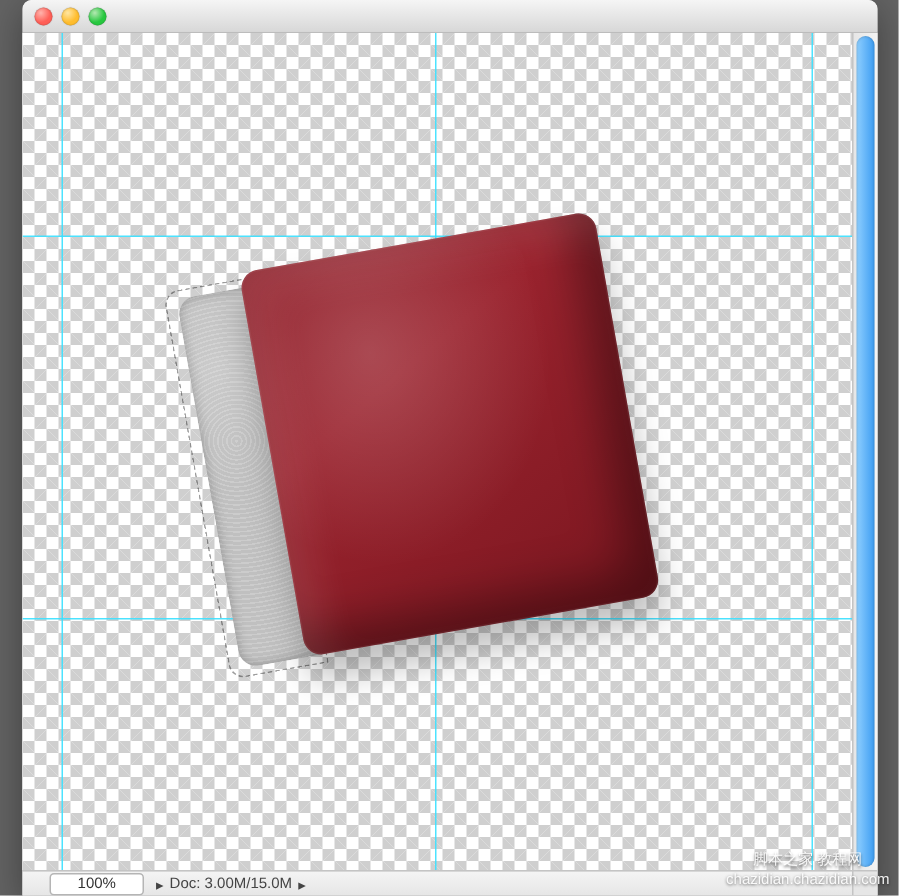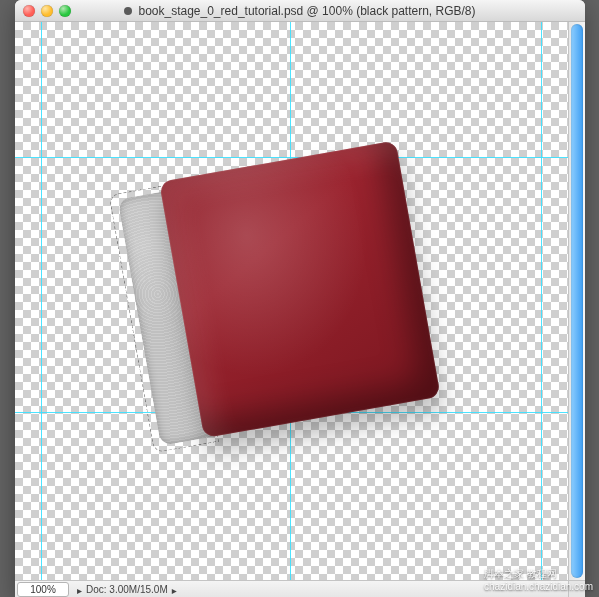--- a/index.html
+++ b/index.html
@@ -155,23 +155,23 @@
       align-items: center;
     }
     .corner {
       position: absolute;
       right: 0; bottom: 0; width: 17px; height: 17px;
       background: #e6e6e6;
       border-top: 1px solid #c4c4c4;
       border-left: 1px solid #c4c4c4;
     }
     .zoom-box {
-      width: 52px;
+      width: 63px;
       height: 15px;
-      margin-left: 2px;
+      margin-left: 18px;
       background: #fff;
       border: 1px solid #b5b5b5;
       border-radius: 3px;
       display: flex; align-items: center; justify-content: center;
       font-size: 10px;
       color: #333;
     }
     .doc-info {
       margin-left: 8px;
       font-size: 10px;
@@ -184,38 +184,34 @@
       display: inline-block;
       transform: translateY(1px);
     }
     .watermark {
       position: absolute;
       right: 6px;
       bottom: 4px;
       font-size: 10px;
       color: rgba(255,255,255,.92);
       text-shadow: 0 1px 2px rgba(0,0,0,.6);
-      text-align: left;
+      text-align: center;
       line-height: 1.25;
       pointer-events: none;
     }
   </style>
 </head>
 <body>
 
 <div class="window">
   <div class="titlebar">
     <div class="traffic">
       <div class="dot close"></div>
       <div class="dot min"></div>
       <div class="dot zoom"></div>
-    </div>
-    <div class="title">
-      <span class="mod-dot"></span>
-      <span>book_stage_0_red_tutorial.psd @ 100% (black pattern, RGB/8)</span>
     </div>
   </div>
 
   <div class="canvas-wrap">
     <div class="canvas">
       <div class="transparency"></div>
 
       <div class="guide v" style="left:26px"></div>
       <div class="guide v" style="left:275px"></div>
       <div class="guide v" style="left:526px"></div>

